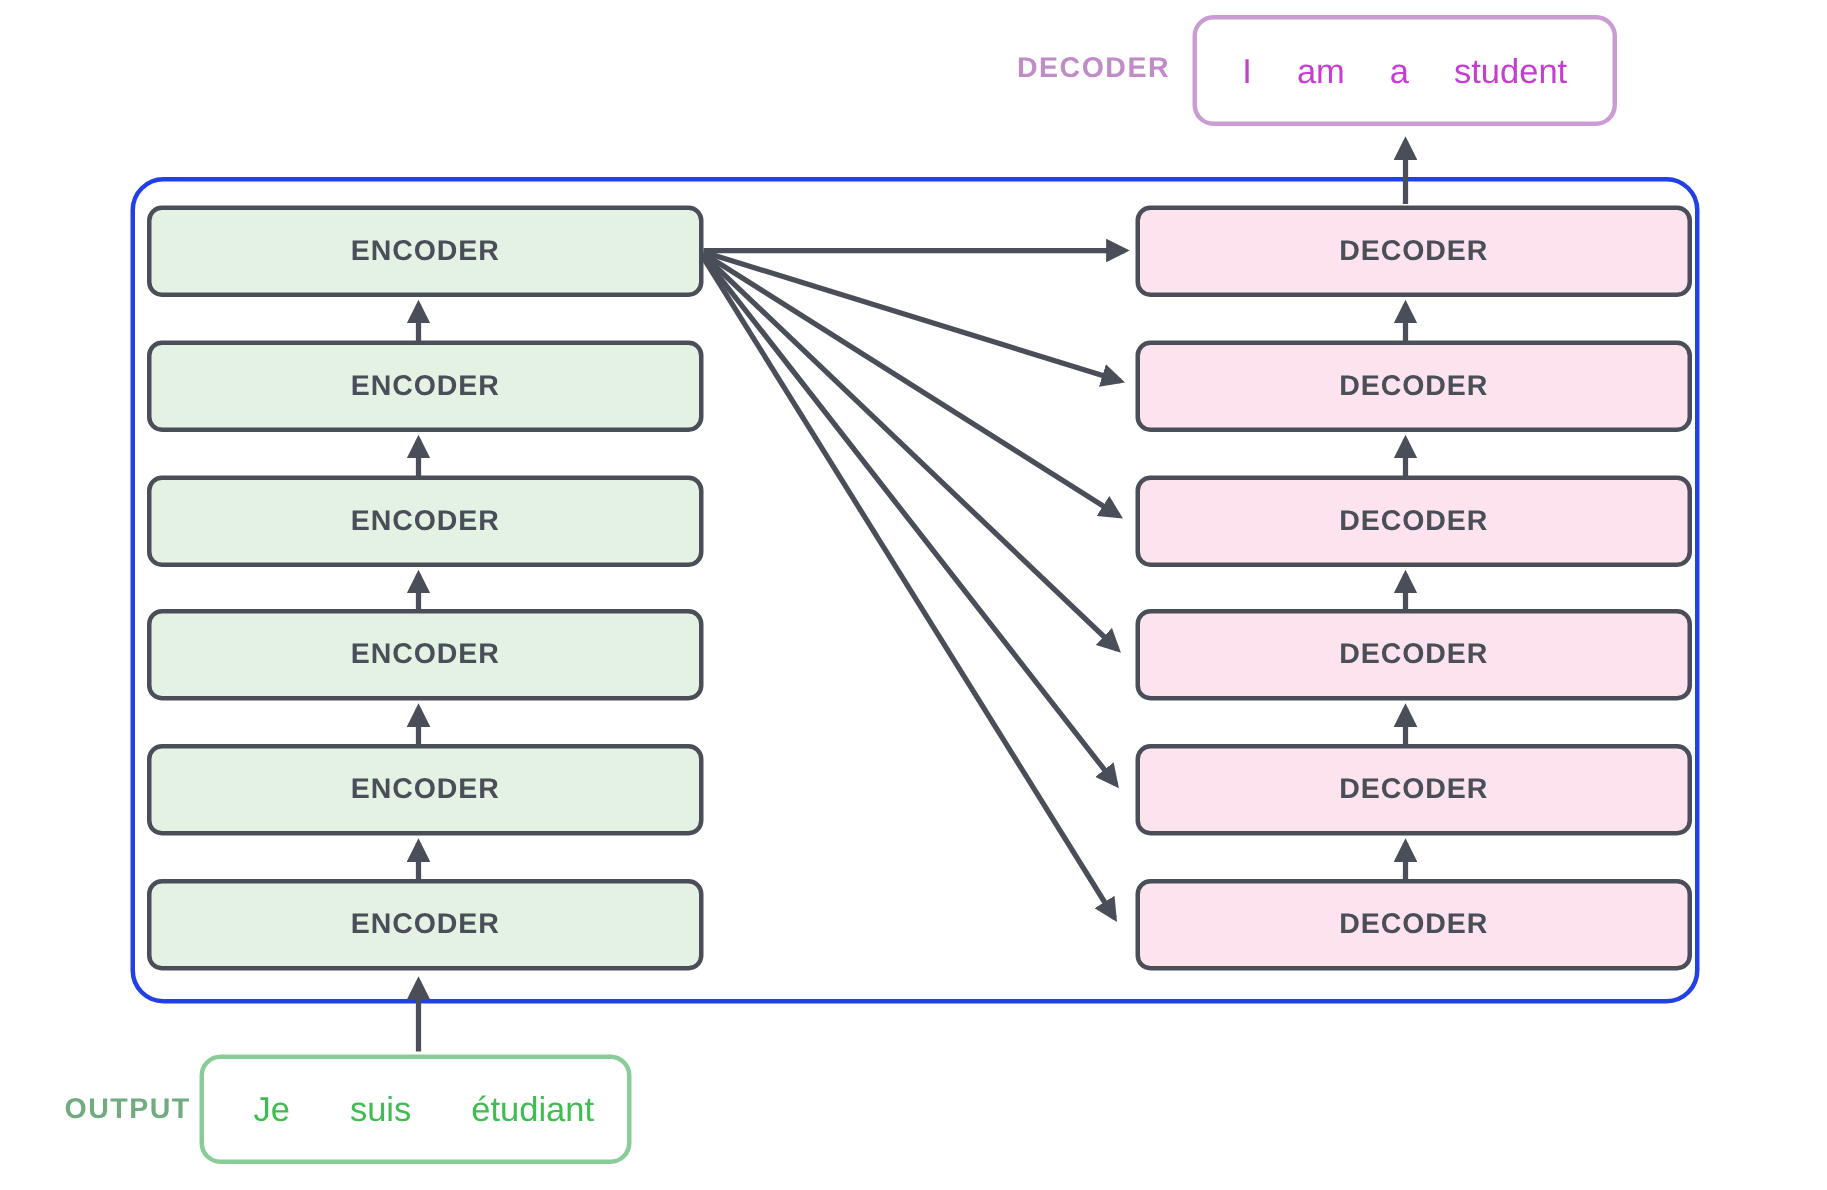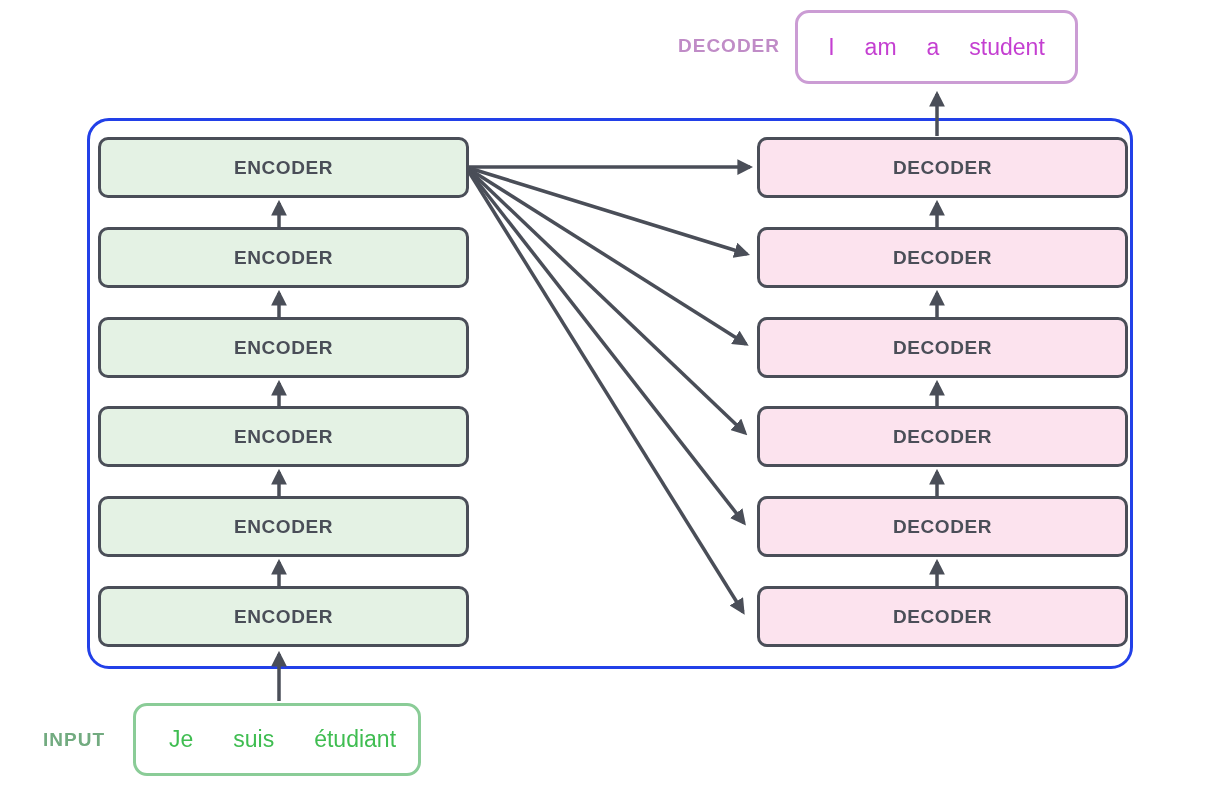--- a/index.html
+++ b/index.html
@@ -149,21 +149,21 @@
       <span>DECODER</span>
     </div>
     <div class="block decoder" style="top:496px">
       <span>DECODER</span>
     </div>
     <div class="block decoder" style="top:586px">
       <span>DECODER</span>
     </div>
   </div>
 
-  <div class="io-label input-label">INPUT</div>
+  <div class="io-label input-label">OUTPUT</div>
   <div class="io-box input-box">
     <span>Je</span>
     <span>suis</span>
     <span>étudiant</span>
   </div>
 
   <svg class="arrows" viewBox="0 0 1218 793">
     <defs>
       <marker id="ah" viewBox="0 0 10 10" refX="8" refY="5" markerWidth="4.5" markerHeight="4.5" orient="auto-start-reverse">
         <path d="M 0 0 L 10 5 L 0 10 z"></path>

